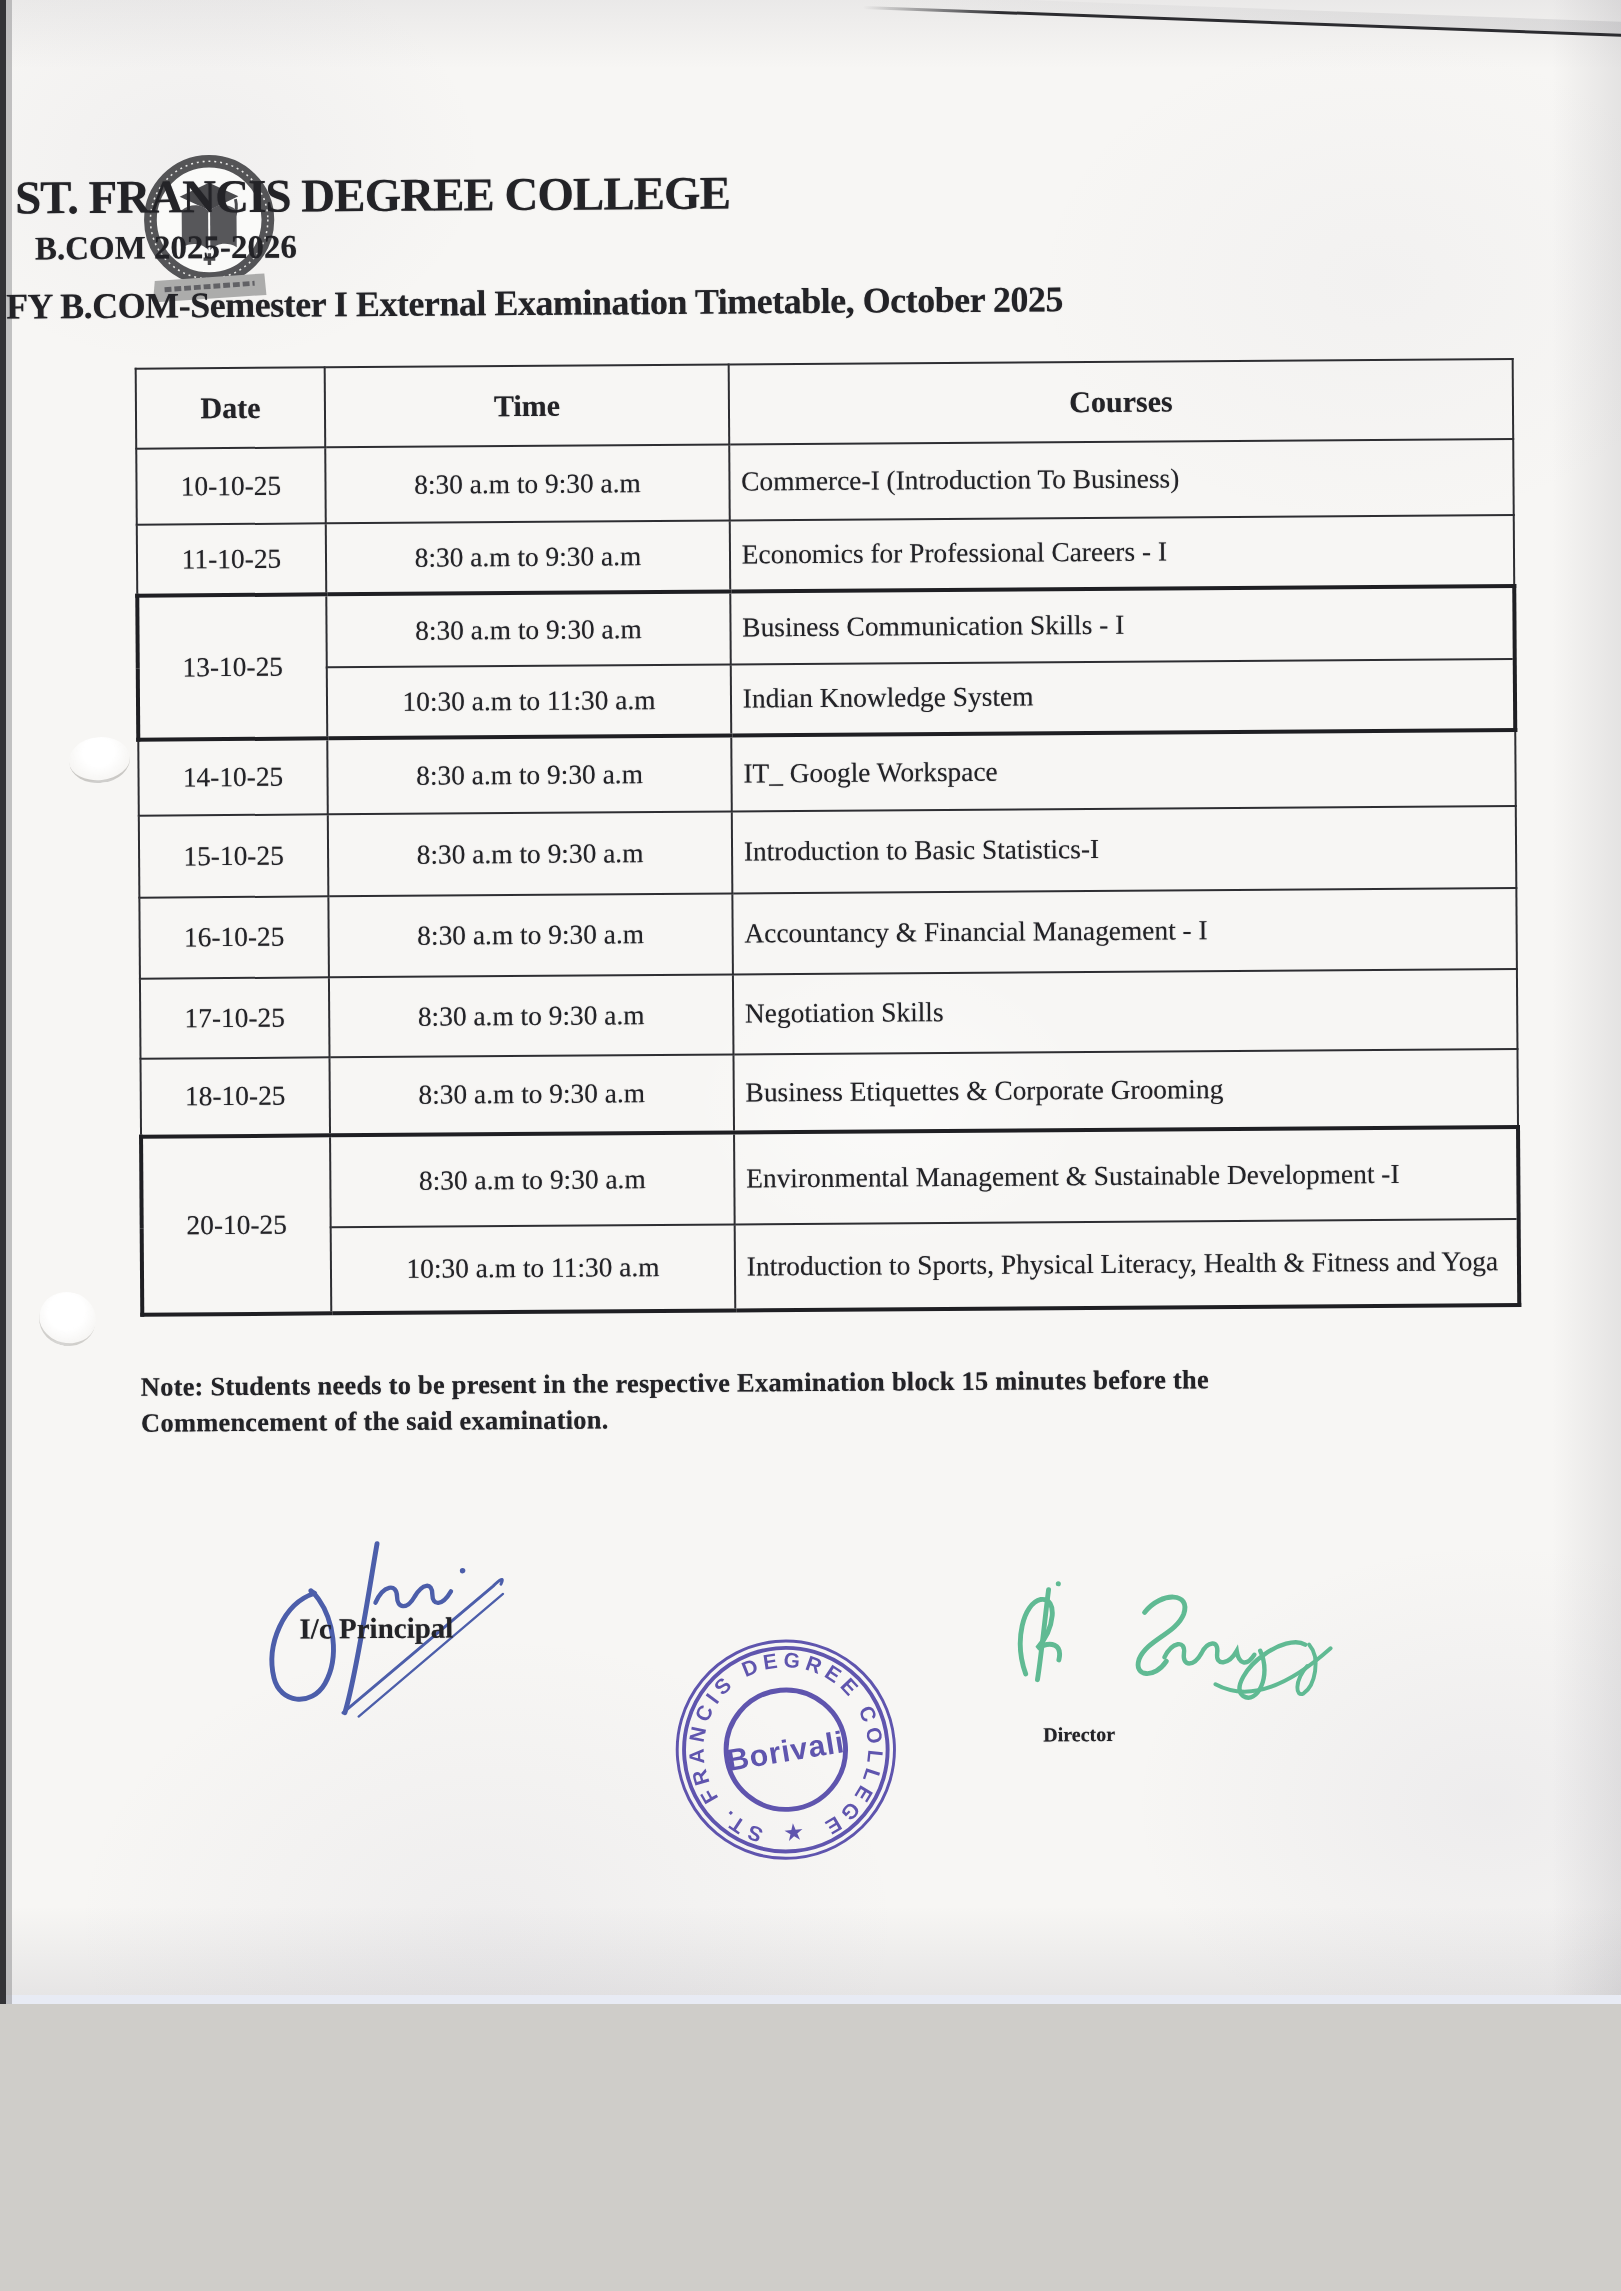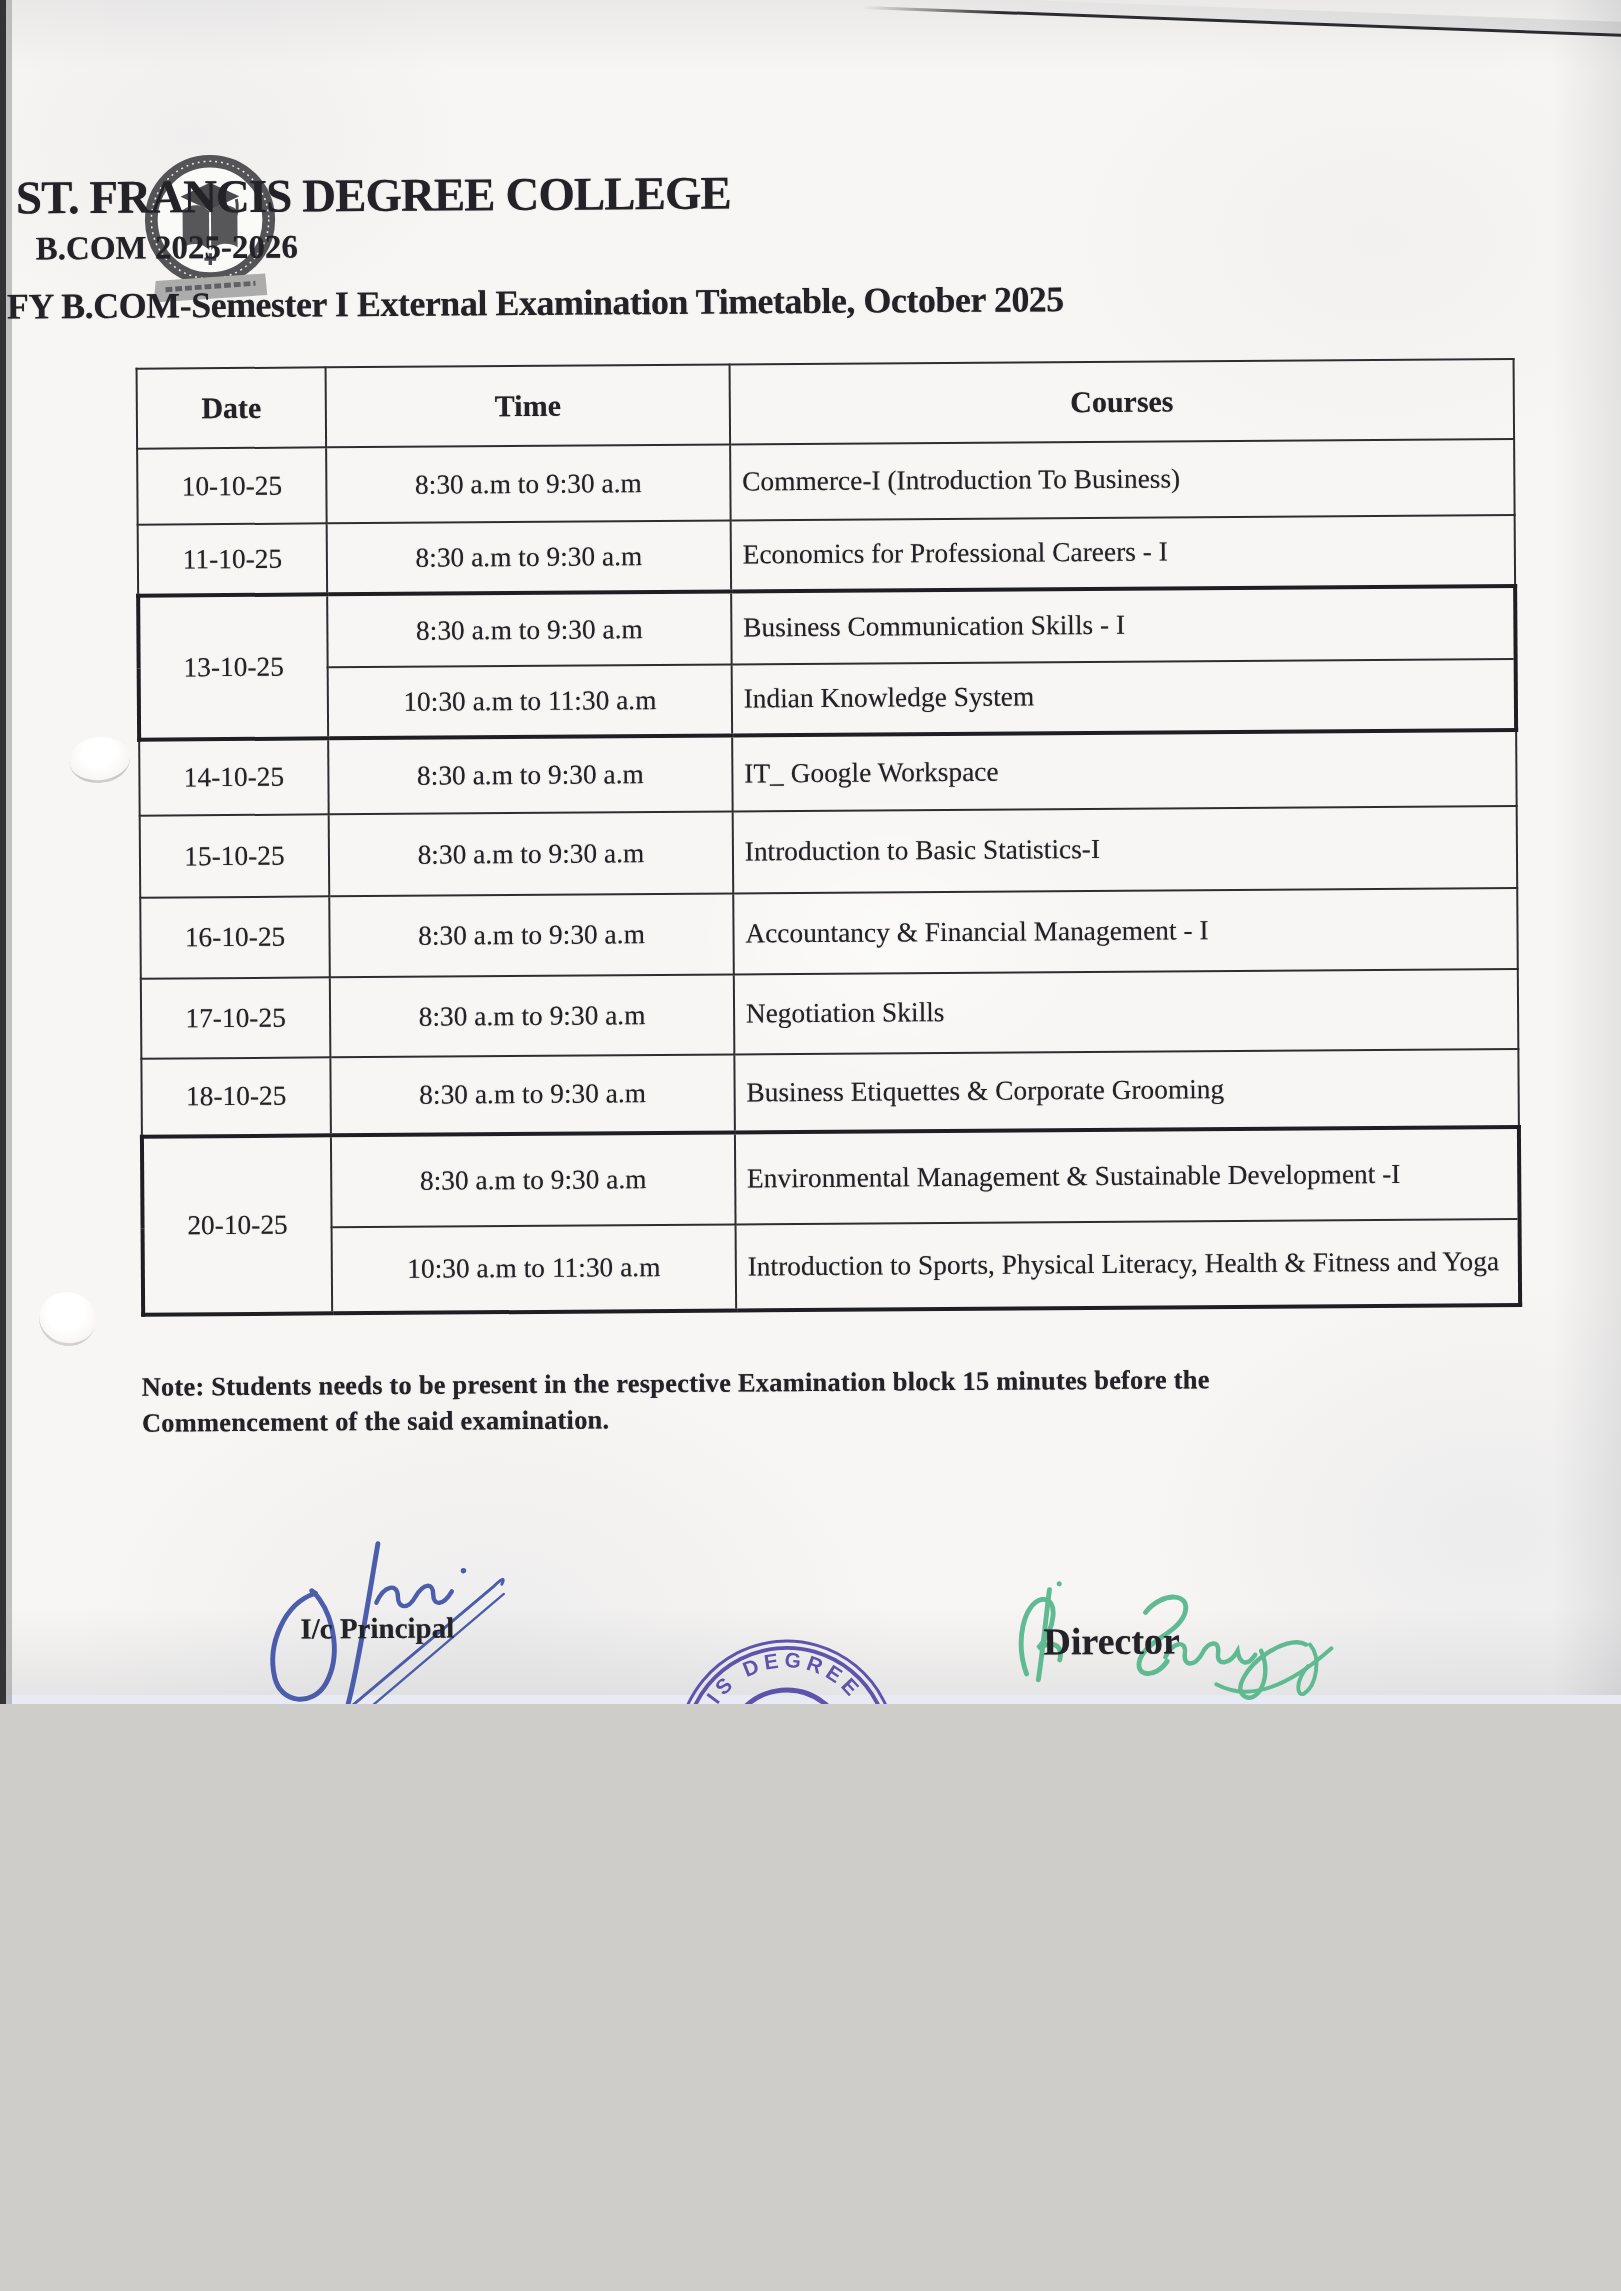--- a/index.html
+++ b/index.html
@@ -1,16 +1,16 @@
 <!DOCTYPE html>
 <html><head>
 <meta charset="utf-8">
 <style>
   html,body{margin:0;padding:0;background:#cfcdc9;}
-  .page{position:relative;width:1621px;height:1704px;background:#f7f6f4;overflow:hidden;
+  .page{position:relative;width:1621px;height:2004px;background:#f7f6f4;overflow:hidden;
         font-family:"Liberation Serif","DejaVu Serif",serif;color:#232327;}
   
   .mottle{position:absolute;inset:0;pointer-events:none;
     background:
       radial-gradient(412px 294px at 12% 8%, rgba(150,148,170,.07), rgba(0,0,0,0) 70%),
       radial-gradient(490px 353px at 85% 14%, rgba(150,148,170,.05), rgba(0,0,0,0) 70%),
       radial-gradient(588px 412px at 30% 96%, rgba(140,138,165,.08), rgba(0,0,0,0) 70%),
       radial-gradient(510px 372px at 92% 90%, rgba(140,138,165,.09), rgba(0,0,0,0) 70%),
       radial-gradient(294px 216px at 55% 55%, rgba(255,255,255,.5), rgba(0,0,0,0) 70%);}
   .shade-top{position:absolute;left:0;top:0;width:100%;height:69px;
@@ -55,21 +55,21 @@
   tr.grp>td.c-date{border-left:4.9px solid #1f1f23;border-top:4.9px solid #1f1f23;border-bottom:4.9px solid #1f1f23;}
   tr.grp>td.c-course{border-right:4.9px solid #1f1f23;}
   
   .note{position:absolute;left:137px;top:1364px;width:1225px;font-size:26.5px;font-weight:bold;
     line-height:36px;letter-spacing:0.2px;}
   
   .sig-principal-svg{position:absolute;left:223px;top:1525px;width:314px;height:211px;}
   .label-principal{position:absolute;left:294px;top:1609px;font-size:29px;font-weight:bold;}
   .stamp{position:absolute;left:665px;top:1635px;width:229px;height:229px;transform:rotate(-5deg);opacity:.88;}
   .sig-director-svg{position:absolute;left:992px;top:1560px;width:353px;height:176px;}
-  .label-director{position:absolute;left:1037px;top:1621px;font-size:38px;font-weight:bold;font-family:Liberation Serif, serif;}
+  .label-director{position:absolute;left:1037px;top:1725px;font-size:20px;font-weight:bold;font-family:Liberation Serif, serif;}
 </style>
 </head>
 <body>
 
 <div class="page">
 
   <div class="mottle"></div>
   <div class="shade-top"></div>
   <div class="shade-right"></div>
   <div class="shade-bottom"></div>

